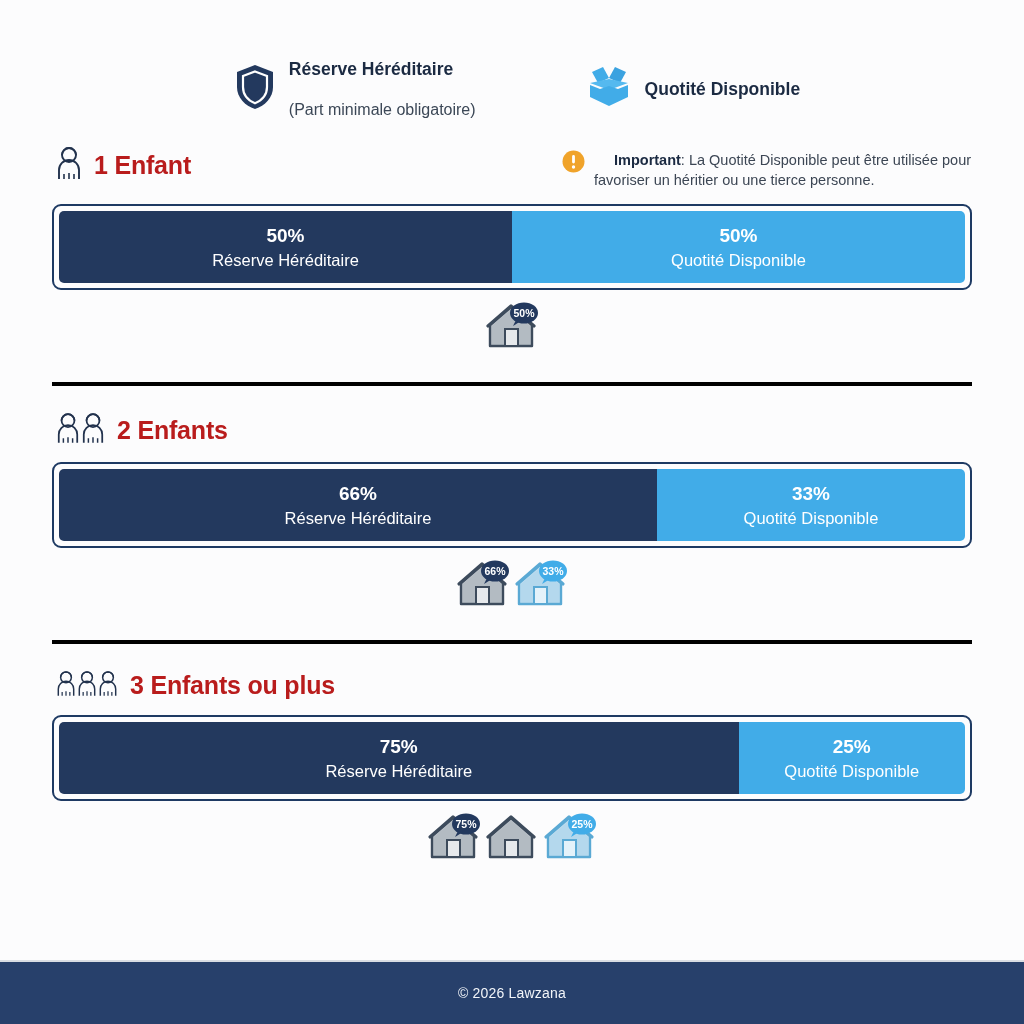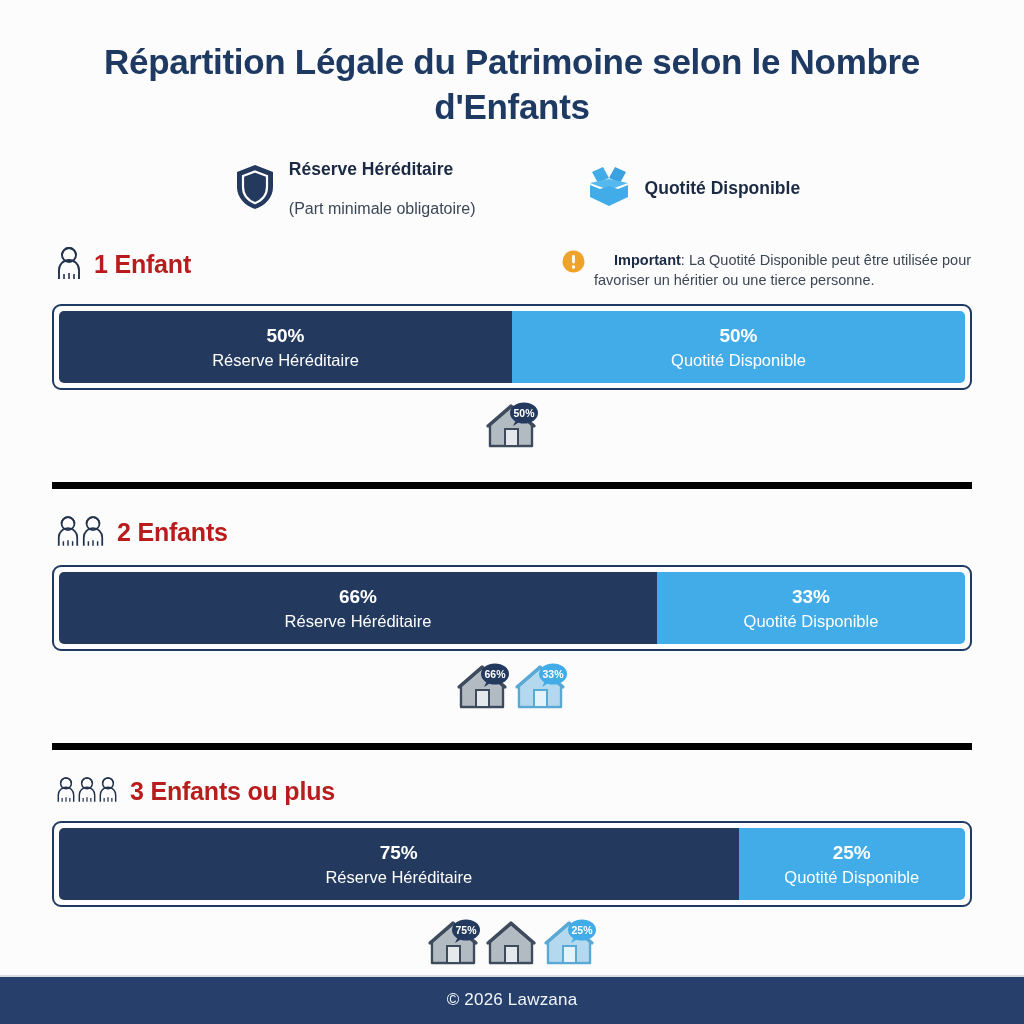--- a/index.html
+++ b/index.html
@@ -66,21 +66,21 @@
     color: #3b4756;
     line-height: 1.35;
     margin-top: 18px;
   }
 
   
   .row {
     margin-top: 26px;
   }
   .row.divided {
-    border-top: 7px solid #000000;
+    border-top: 4px solid #000000;
     padding-top: 26px;
     margin-top: 24px;
   }
 
   .row-head {
     display: flex;
     align-items: flex-start;
     justify-content: space-between;
     gap: 16px;
   }
@@ -151,32 +151,31 @@
 
   
   .footer {
     height: 64px;
     background: #27406b;
     border-top: 2px solid #d9dde3;
     display: flex;
     align-items: center;
     justify-content: center;
     color: #f2f5f9;
-    font-size: 17px;
+    font-size: 14px;
     letter-spacing: 0.2px;
   }
 </style>
 </head>
 <body>
 
 <div class="page">
 
   <div class="content">
 
-    <div class="title">Répartition Légale du Patrimoine selon le Nombre d'Enfants</div>
 
     <div class="legend">
 
       <div class="legend-item">
         <span>
           <svg width="42" height="48" viewBox="0 0 42 48">
             <path d="M21 2 L39 9 V24 C39 35 31 42.5 21 46 C11 42.5 3 35 3 24 V9 Z" fill="#23395e"></path>
             <path d="M21 8.5 L33 13 V24 C33 32 27.5 37.5 21 40.3 C14.5 37.5 9 32 9 24 V13 Z" fill="none" stroke="#ffffff" stroke-width="2.2"></path>
           </svg>
         </span>

